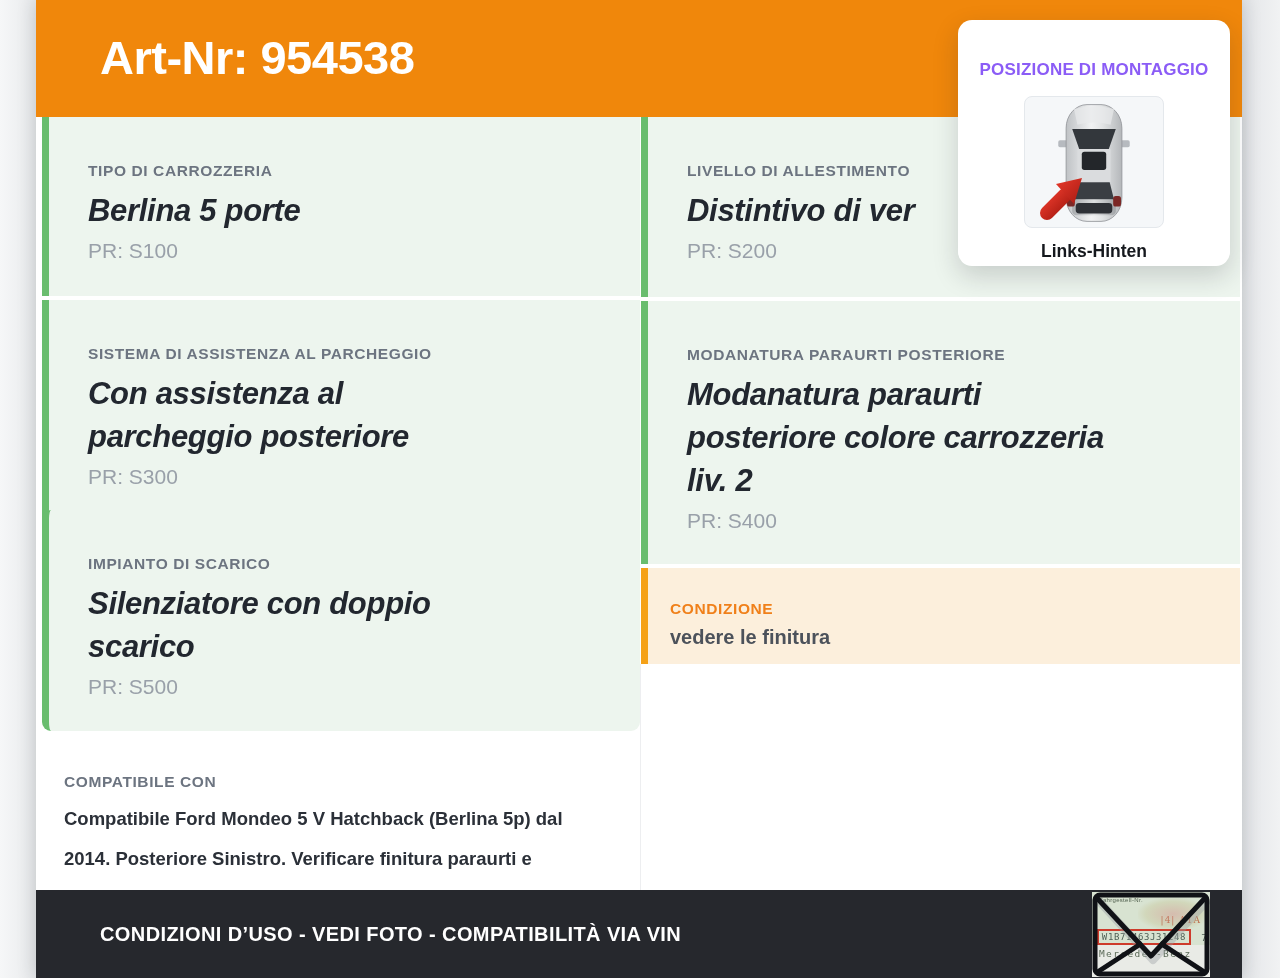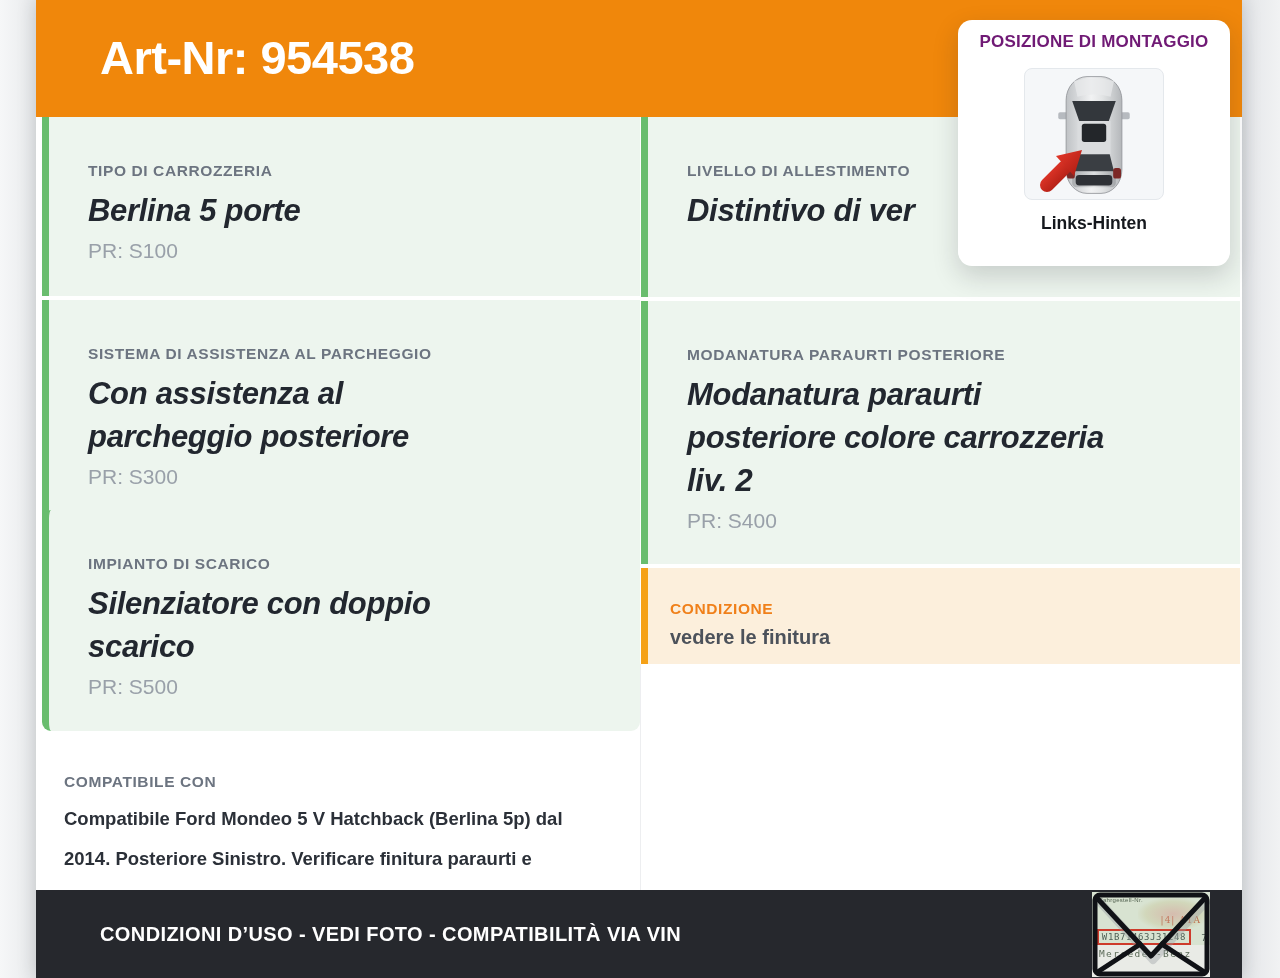--- a/index.html
+++ b/index.html
@@ -53,21 +53,21 @@
   .footer .ftext {
     position:absolute; left:64px; top:50%; transform:translateY(-50%);
     color:#FFFFFF; font-size:20px; font-weight:700; letter-spacing:.4px; white-space:nowrap;
   }
   
   .mount-card {
     position:absolute; left:922px; top:20px; width:272px; height:246px;
     background:#FFFFFF; border-radius:14px; box-shadow:0 10px 26px rgba(25,30,40,.18);
     z-index:30; text-align:center;
   }
-  .mount-title { margin-top:12px; font-size:17px; font-weight:700; color:#701a75; letter-spacing:.2px; }
+  .mount-title { margin-top:40px; font-size:17px; font-weight:700; color:#8b5cf6; letter-spacing:.2px; }
   .mount-box {
     margin:16px auto 0; width:140px; height:132px; position:relative;
     background:#F5F7F9; border:1px solid #E4E8EC; border-radius:8px;
   }
   .car-svg { position:absolute; left:50%; top:5px; transform:translateX(-50%); }
   .arrow-svg { position:absolute; left:12px; bottom:6px; }
   .mount-label { margin-top:13px; font-size:17.5px; font-weight:700; color:#15181D; }
   
   .vin-thumb { position:absolute; left:1056px; top:892px; width:118px; height:85px; z-index:40; }
   .vin-doc {
@@ -114,20 +114,21 @@
   <div class="card green" id="card-l3">
     <div class="label">IMPIANTO DI SCARICO</div>
     <div class="heading">Silenziatore con doppio
 scarico</div>
     <div class="pr">PR: S500</div>
   </div>
 
   <div class="card green" id="card-r1">
     <div class="label">LIVELLO DI ALLESTIMENTO</div>
     <div class="heading">Distintivo di ver</div>
+    <div class="pr">PR: S200</div>
   </div>
 
   <div class="card green" id="card-r2">
     <div class="label">MODANATURA PARAURTI POSTERIORE</div>
     <div class="heading">Modanatura paraurti
 posteriore colore carrozzeria
 liv. 2</div>
     <div class="pr">PR: S400</div>
   </div>
 

